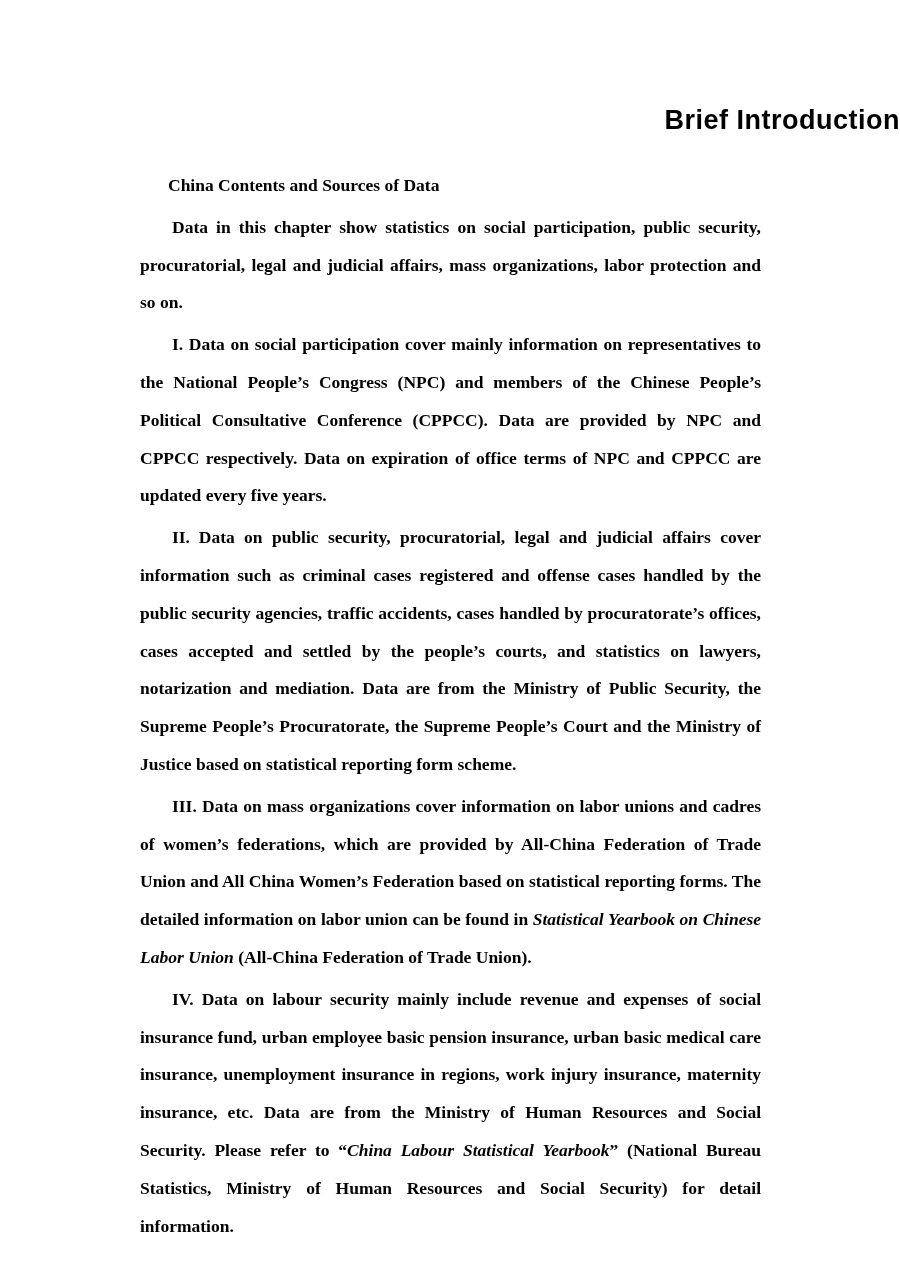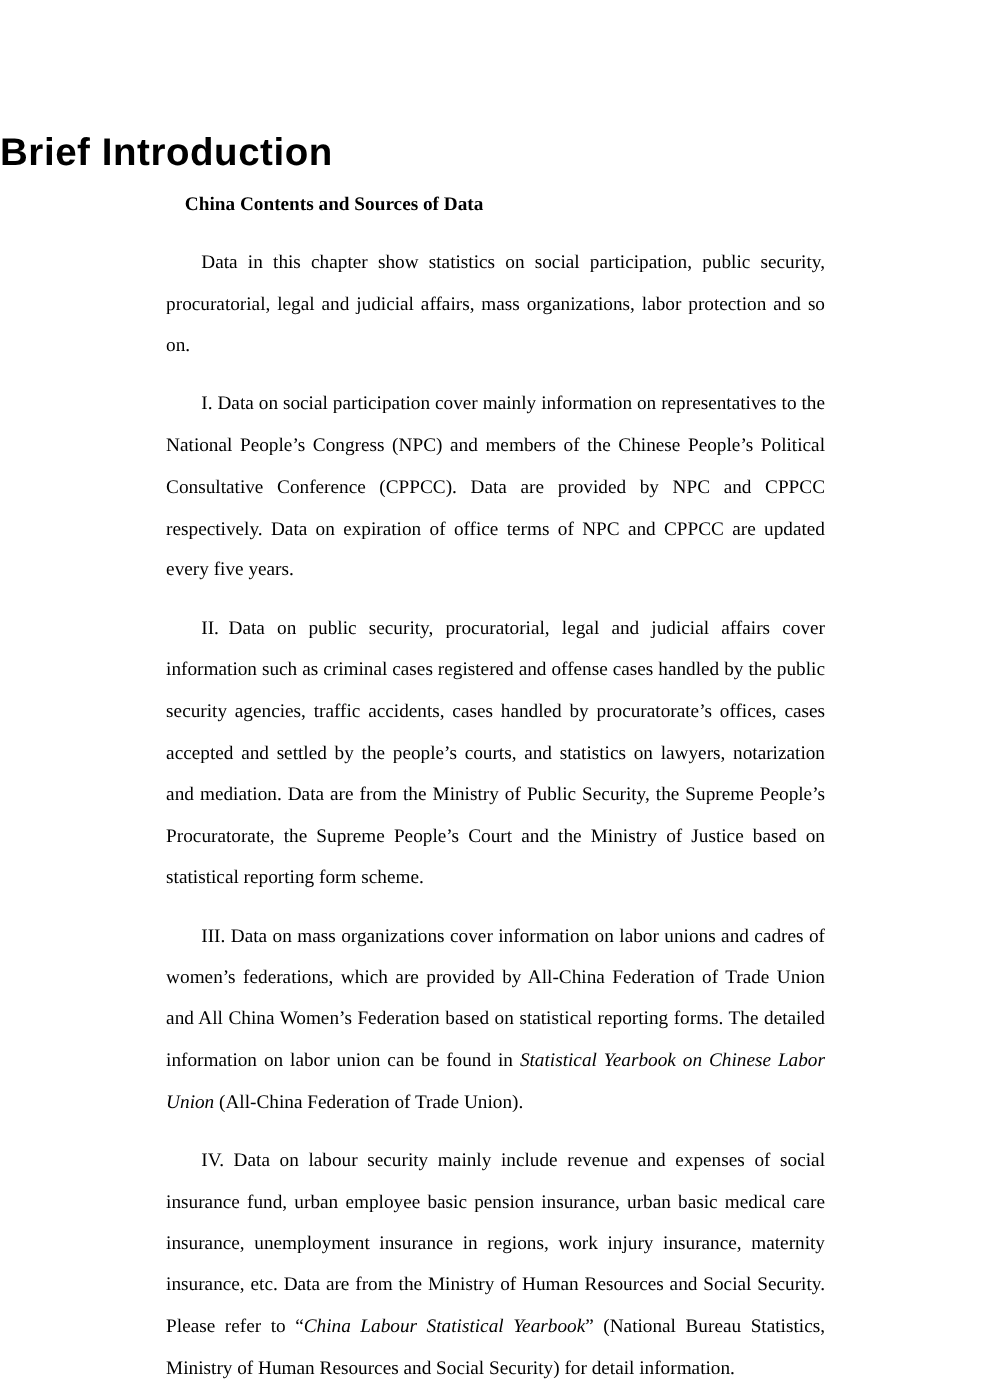--- a/index.html
+++ b/index.html
@@ -10,52 +10,53 @@
   .page {
     position: relative;
     width: 900px;
     height: 1272px;
     background: #ffffff;
     color: #000000;
     overflow: hidden;
   }
   .doc-title {
     position: absolute;
-    top: 118px;
+    top: 104px;
     left: 0;
     right: 0;
-    text-align: left;
+    text-align: right;
     font-family: "Liberation Sans", sans-serif;
     font-weight: bold;
-    font-size: 35px;
+    font-size: 27px;
     letter-spacing: 0.5px;
     line-height: 1.2;
   }
   .content {
     position: absolute;
     top: 167px;
     left: 136px;
     width: 629px;
     font-family: "Liberation Serif", serif;
     font-size: 17.5px;
     line-height: 37.8px;
   }
   .section-heading {
     margin: 0;
     font-weight: bold;
     text-indent: 32px;
     font-size: 17.5px;
     line-height: 37.8px;
   }
   .para {
-    margin: 15px;
+    margin: 4px;
     text-align: justify;
     text-indent: 32px;
     font-size: 17.5px;
     line-height: 37.8px;
+    font-weight: bold;
   }
   .it {
     font-style: italic;
   }
 </style>
 </head>
 <body>
 
 <div class="page">
   <div class="doc-title">Brief Introduction</div>

